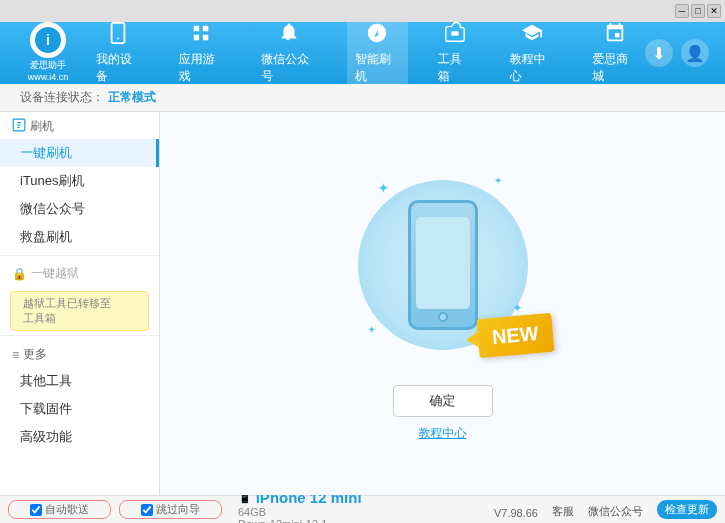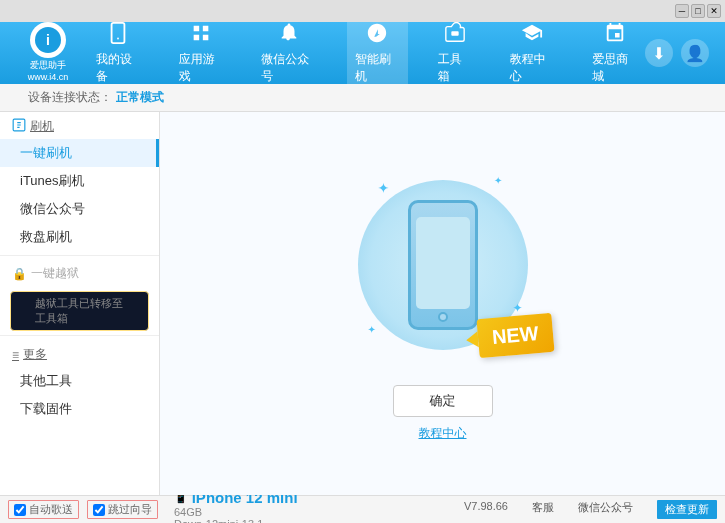--- a/index.html
+++ b/index.html
@@ -63,21 +63,21 @@
       display: flex; align-items: center; justify-content: center;
       color: #fff; font-size: 16px; cursor: pointer;
     }
 
     
     .status-bar {
       height: 28px;
       background: #f5f5f5;
       border-bottom: 1px solid #ddd;
       display: flex; align-items: center;
-      padding: 0 28px;
+      padding: 0 20px;
       font-size: 12px; color: #333;
     }
     .status-label { color: #666; }
     .status-value { color: #1a9de0; font-weight: bold; margin-left: 4px; }
 
     
     .main-layout {
       display: flex;
       height: calc(523px - 22px - 62px - 28px - 28px);
     }
@@ -88,41 +88,40 @@
       background: #fff;
       border-right: 1px solid #e0e0e0;
       overflow-y: auto;
       flex-shrink: 0;
     }
     .sidebar-section-header {
       display: flex; align-items: center;
       padding: 6px 12px 4px;
       font-size: 12px; color: #666;
       gap: 4px;
-      text-decoration: underline;
     }
     .sidebar-item {
       padding: 5px 12px 5px 20px;
       font-size: 13px; color: #333;
       cursor: pointer;
     }
     .sidebar-item.active {
       background: #e8f4ff;
       color: #1a9de0;
       border-right: 3px solid #1a9de0;
     }
     .sidebar-divider {
       height: 1px; background: #eee; margin: 4px 0;
     }
     .sidebar-warning {
       margin: 4px 10px;
-      background: #0f172a;
+      background: #fef9c3;
       border: 1px solid #ffe082;
       border-radius: 4px;
-      padding: 4px 24px;
+      padding: 4px 12px;
       font-size: 11px; color: #888;
     }
     .sidebar-locked {
       display: flex; align-items: center; gap: 4px;
       padding: 5px 12px;
       font-size: 12px; color: #aaa;
     }
 
     
     .content-area {
@@ -219,42 +218,42 @@
       background: #f5f5f5;
       border-top: 1px solid #ddd;
       display: flex; align-items: center;
       padding: 0 8px;
       font-size: 11px; color: #666;
       gap: 8px;
     }
     .checkbox-wrap {
       display: flex; align-items: center; gap: 3px;
       border: 1px solid #e88;
-      padding: 1px 5px;
-      border-radius: 1px;
+      padding: 1px 21px;
+      border-radius: 8px;
     }
     .checkbox-wrap input { width: 12px; height: 12px; }
     .bottom-device {
       margin-left: 8px; display: flex; flex-direction: column;
     }
     .device-name { font-size: 15px; font-weight: bold; color: #1a9de0; }
     .device-info { font-size: 11px; color: #888; }
 
     .bottom-right {
       margin-left: auto;
-      display: flex; align-items: flex-start; gap: 24px;
+      display: flex; align-items: flex-end; gap: 14px;
       font-size: 11px; color: #666;
     }
     .bottom-version { }
     .bottom-link { color: #555; cursor: pointer; }
     .bottom-update-btn {
       background: #1a9de0;
       color: #fff;
       border: none;
-      border-radius: 1px;
+      border-radius: 9px;
       padding: 2px 8px;
       font-size: 11px;
       cursor: pointer;
     }
 
     .bottom-section {
       display: flex; flex-direction: column;
     }
   </style>
 </head>
@@ -399,20 +398,23 @@
       <span style="color:#888;">≡</span>
       <span>更多</span>
     </div>
 
     <div class="sidebar-item">
       <span>其他工具</span>
     </div>
     <div class="sidebar-item">
       <span>下载固件</span>
     </div>
+    <div class="sidebar-item">
+      <span>高级功能</span>
+    </div>
   </div>
 
   <div class="content-area">
 
     <div class="phone-container">
 
       <div class="phone-bg-circle"></div>
 
       <span class="sparkle" style="top:15px;left:25px;font-size:14px;">✦</span>
       <span class="sparkle" style="top:10px;right:30px;font-size:10px;">✦</span>

